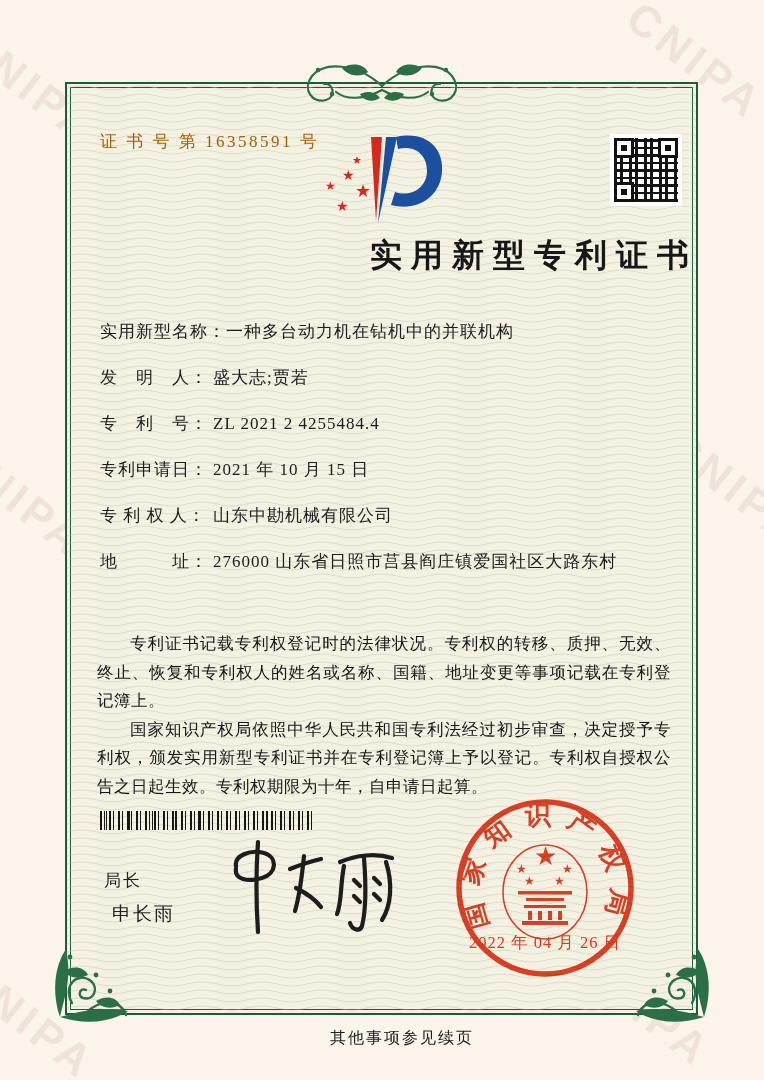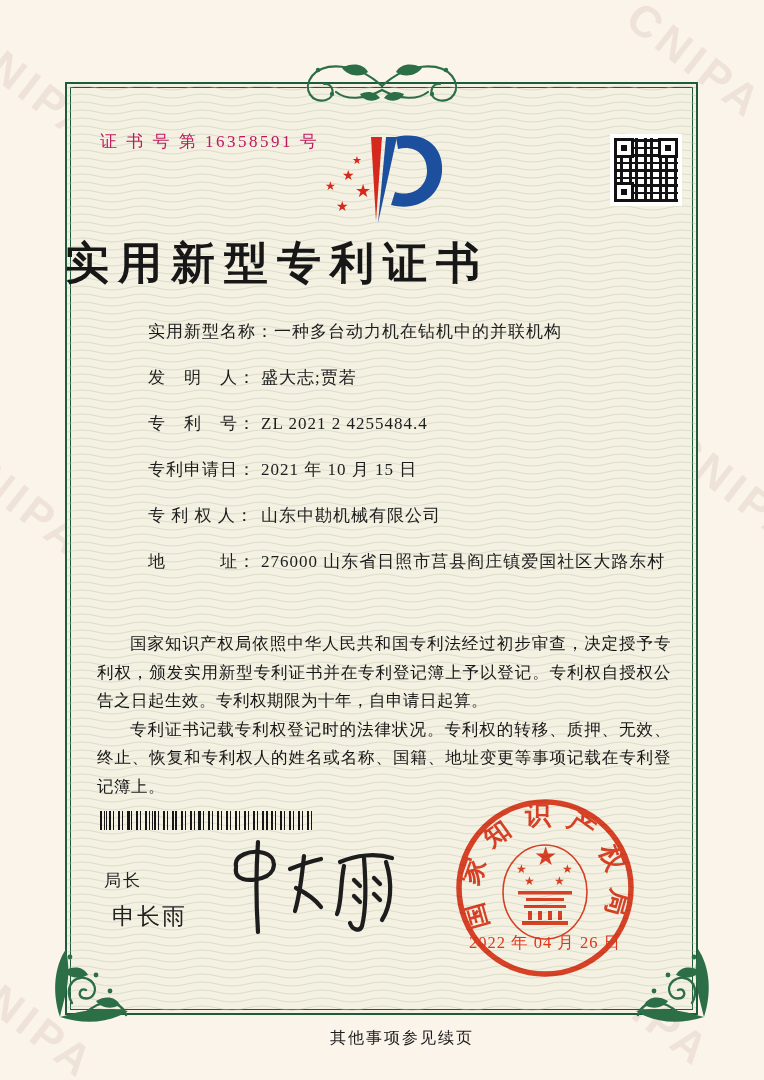--- a/index.html
+++ b/index.html
@@ -12,53 +12,53 @@
       transform:rotate(38deg);transform-origin:0 0;white-space:nowrap;pointer-events:none;z-index:1;}
 
   
   .frame{position:absolute;left:65px;top:82px;width:633px;height:933px;z-index:2;
          border:2.5px solid var(--border-green,#1e5a3c);background:#f4f0e2;box-sizing:border-box;}
   .frame::before{content:"";position:absolute;inset:3px;border:1.5px solid var(--border-green,#1e5a3c);pointer-events:none;}
   .waves{position:absolute;inset:0;width:100%;height:100%;opacity:.5;}
 
   .abs{position:absolute;z-index:5;}
 
-  .cert-no{left:100px;top:130px;font-size:17px;letter-spacing:2.5px;color:#be185d;}
+  .cert-no{left:100px;top:130px;font-size:17px;letter-spacing:2.5px;color:#a16207;}
 
   
   .qr{left:610px;top:134px;width:72px;height:72px;background:#fff;padding:4px;box-sizing:border-box;}
   .qr-body{position:relative;width:64px;height:64px;background:#fff;
     background-image:
       repeating-linear-gradient(90deg,#141414 0 3px,transparent 3px 6px,#141414 6px 9px,transparent 9px 15px),
       repeating-linear-gradient(0deg,#141414 0 3px,transparent 3px 8px,#141414 8px 10px,transparent 10px 15px);}
   .qr-finder{position:absolute;width:14px;height:14px;border:3px solid #111;background:#fff;box-sizing:content-box;}
   .qr-finder::after{content:"";position:absolute;left:4px;top:4px;width:6px;height:6px;background:#111;}
   .qr-f-tl{left:0;top:0;} .qr-f-tr{right:0;top:0;} .qr-f-bl{left:0;bottom:0;}
 
   .logo{left:318px;top:124px;width:140px;height:108px;}
 
-  .title{left:65px;top:234px;width:633px;text-align:left;font-size:44px;font-weight:bold;
+  .title{left:65px;top:234px;width:633px;text-align:right;font-size:32px;font-weight:bold;
          letter-spacing:9px;color:#171717;}
 
   .fields{left:100px;top:320px;width:575px;font-size:17px;color:#1d1d1d;}
-  .frow{height:46px;white-space:nowrap;margin-left:48px;}
+  .frow{height:46px;white-space:nowrap;}
   .flabel{display:inline-block;min-width:113px;letter-spacing:1px;}
   .fvalue{letter-spacing:1px;}
   .flabel2{margin-left:16px;letter-spacing:1px;}
 
   .paras{left:97px;top:630px;width:574px;font-size:16.5px;line-height:1.73;color:#161616;text-align:justify;}
   .paras p{margin:0;text-indent:2em;letter-spacing:.5px;}
 
   .barcode{left:100px;top:811px;width:212px;height:19px;
     background-image:
       repeating-linear-gradient(90deg,#161616 0 2px,transparent 2px 4px,#161616 4px 5px,transparent 5px 9px,#161616 9px 11px,transparent 11px 13px,#161616 13px 14px,transparent 14px 18px),
       repeating-linear-gradient(90deg,transparent 0 6px,#161616 6px 7px,transparent 7px 23px);}
 
   .signer-title{left:104px;top:869px;font-size:17px;letter-spacing:2px;color:#222;}
-  .signer-name{left:112px;top:901px;font-size:23px;letter-spacing:2px;color:#222;}
+  .signer-name{left:112px;top:901px;font-size:19px;letter-spacing:2px;color:#222;}
   .signature{left:220px;top:836px;width:190px;height:100px;}
 
   .seal{left:452px;top:795px;width:186px;height:186px;opacity:.93;mix-blend-mode:multiply;}
   .seal-date{left:447px;top:932px;width:196px;text-align:center;font-size:16.5px;letter-spacing:1px;
              color:var(--seal-red,#df371b);z-index:6;}
 
   .page-info{left:65px;top:983px;width:633px;text-align:center;font-size:15px;letter-spacing:3px;color:#222;}
   .note{left:0;top:1028px;width:764px;text-align:center;font-size:16px;letter-spacing:2px;color:#1d1d1d;z-index:5;position:absolute;padding-left:20px;}
 
   .orn{position:absolute;z-index:4;}
@@ -167,22 +167,22 @@
     </div>
     <div class="frow">
       <span class="flabel">专 利 权 人：</span><span class="fvalue">山东中勘机械有限公司</span>
     </div>
     <div class="frow">
       <span class="flabel">地　　　址：</span><span class="fvalue">276000  山东省日照市莒县阎庄镇爱国社区大路东村</span>
     </div>
   </div>
 
   <div class="abs paras">
+    <p>专利证书记载专利权登记时的法律状况。专利权的转移、质押、无效、终止、恢复和专利权人的姓名或名称、国籍、地址变更等事项记载在专利登记簿上。</p>
     <p>国家知识产权局依照中华人民共和国专利法经过初步审查，决定授予专利权，颁发实用新型专利证书并在专利登记簿上予以登记。专利权自授权公告之日起生效。专利权期限为十年，自申请日起算。</p>
-    <p>专利证书记载专利权登记时的法律状况。专利权的转移、质押、无效、终止、恢复和专利权人的姓名或名称、国籍、地址变更等事项记载在专利登记簿上。</p>
   </div>
 
   <div class="abs barcode"></div>
 
   <div class="abs signer-title">局长</div>
   <div class="abs signer-name">申长雨</div>
 
   <svg class="abs signature" viewBox="0 0 190 100" fill="none" stroke="#1d1d1d" stroke-width="4.2" stroke-linecap="round">
     <path d="M38,6 C36,34 36,66 38,96"></path>
     <path d="M16,30 C14,20 30,13 44,17 C58,21 57,38 42,42 C28,46 14,44 16,32"></path>

